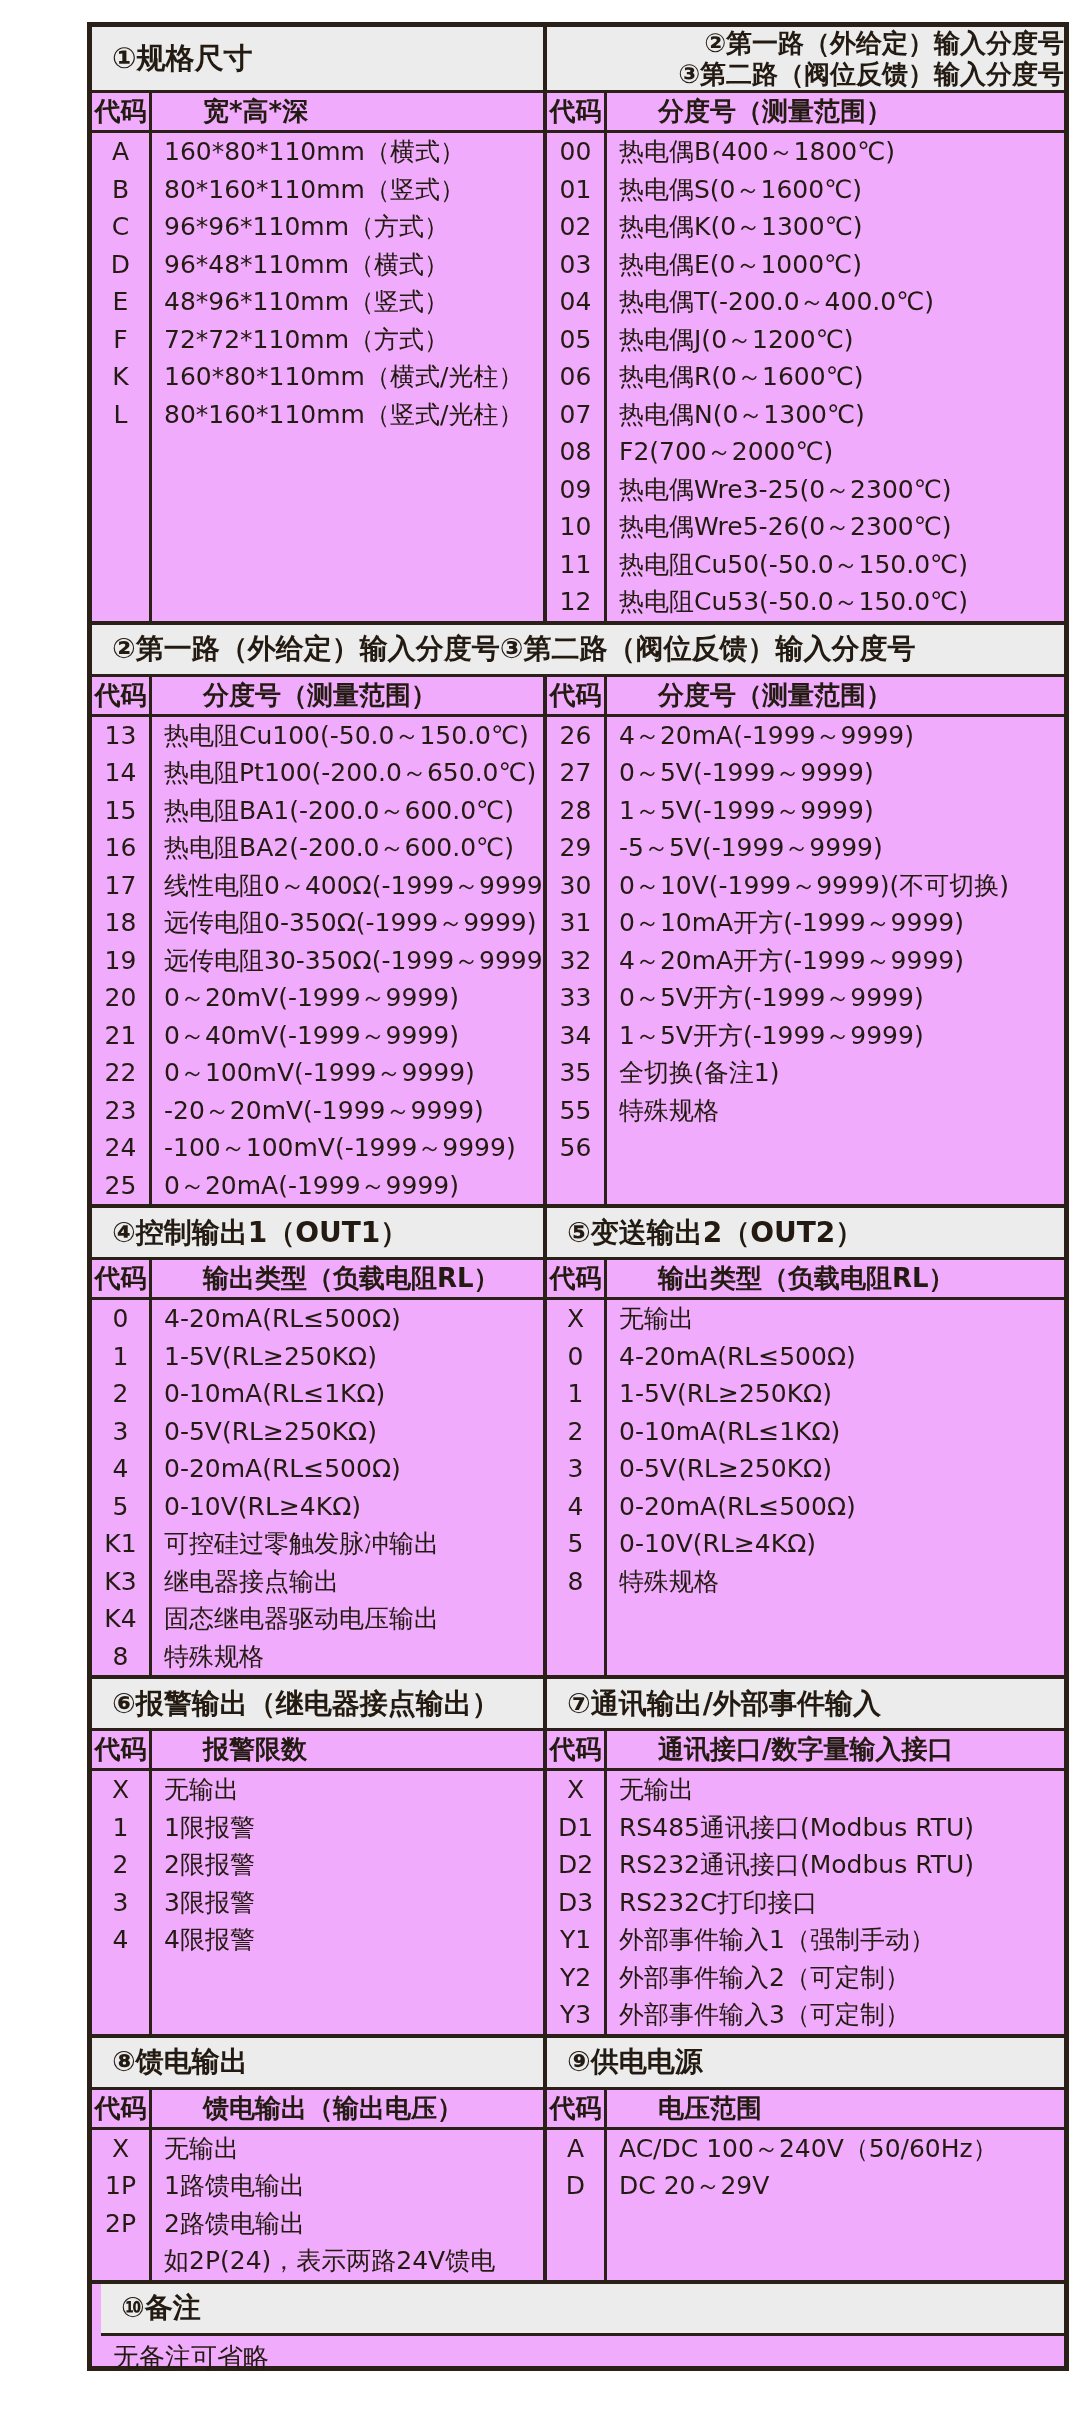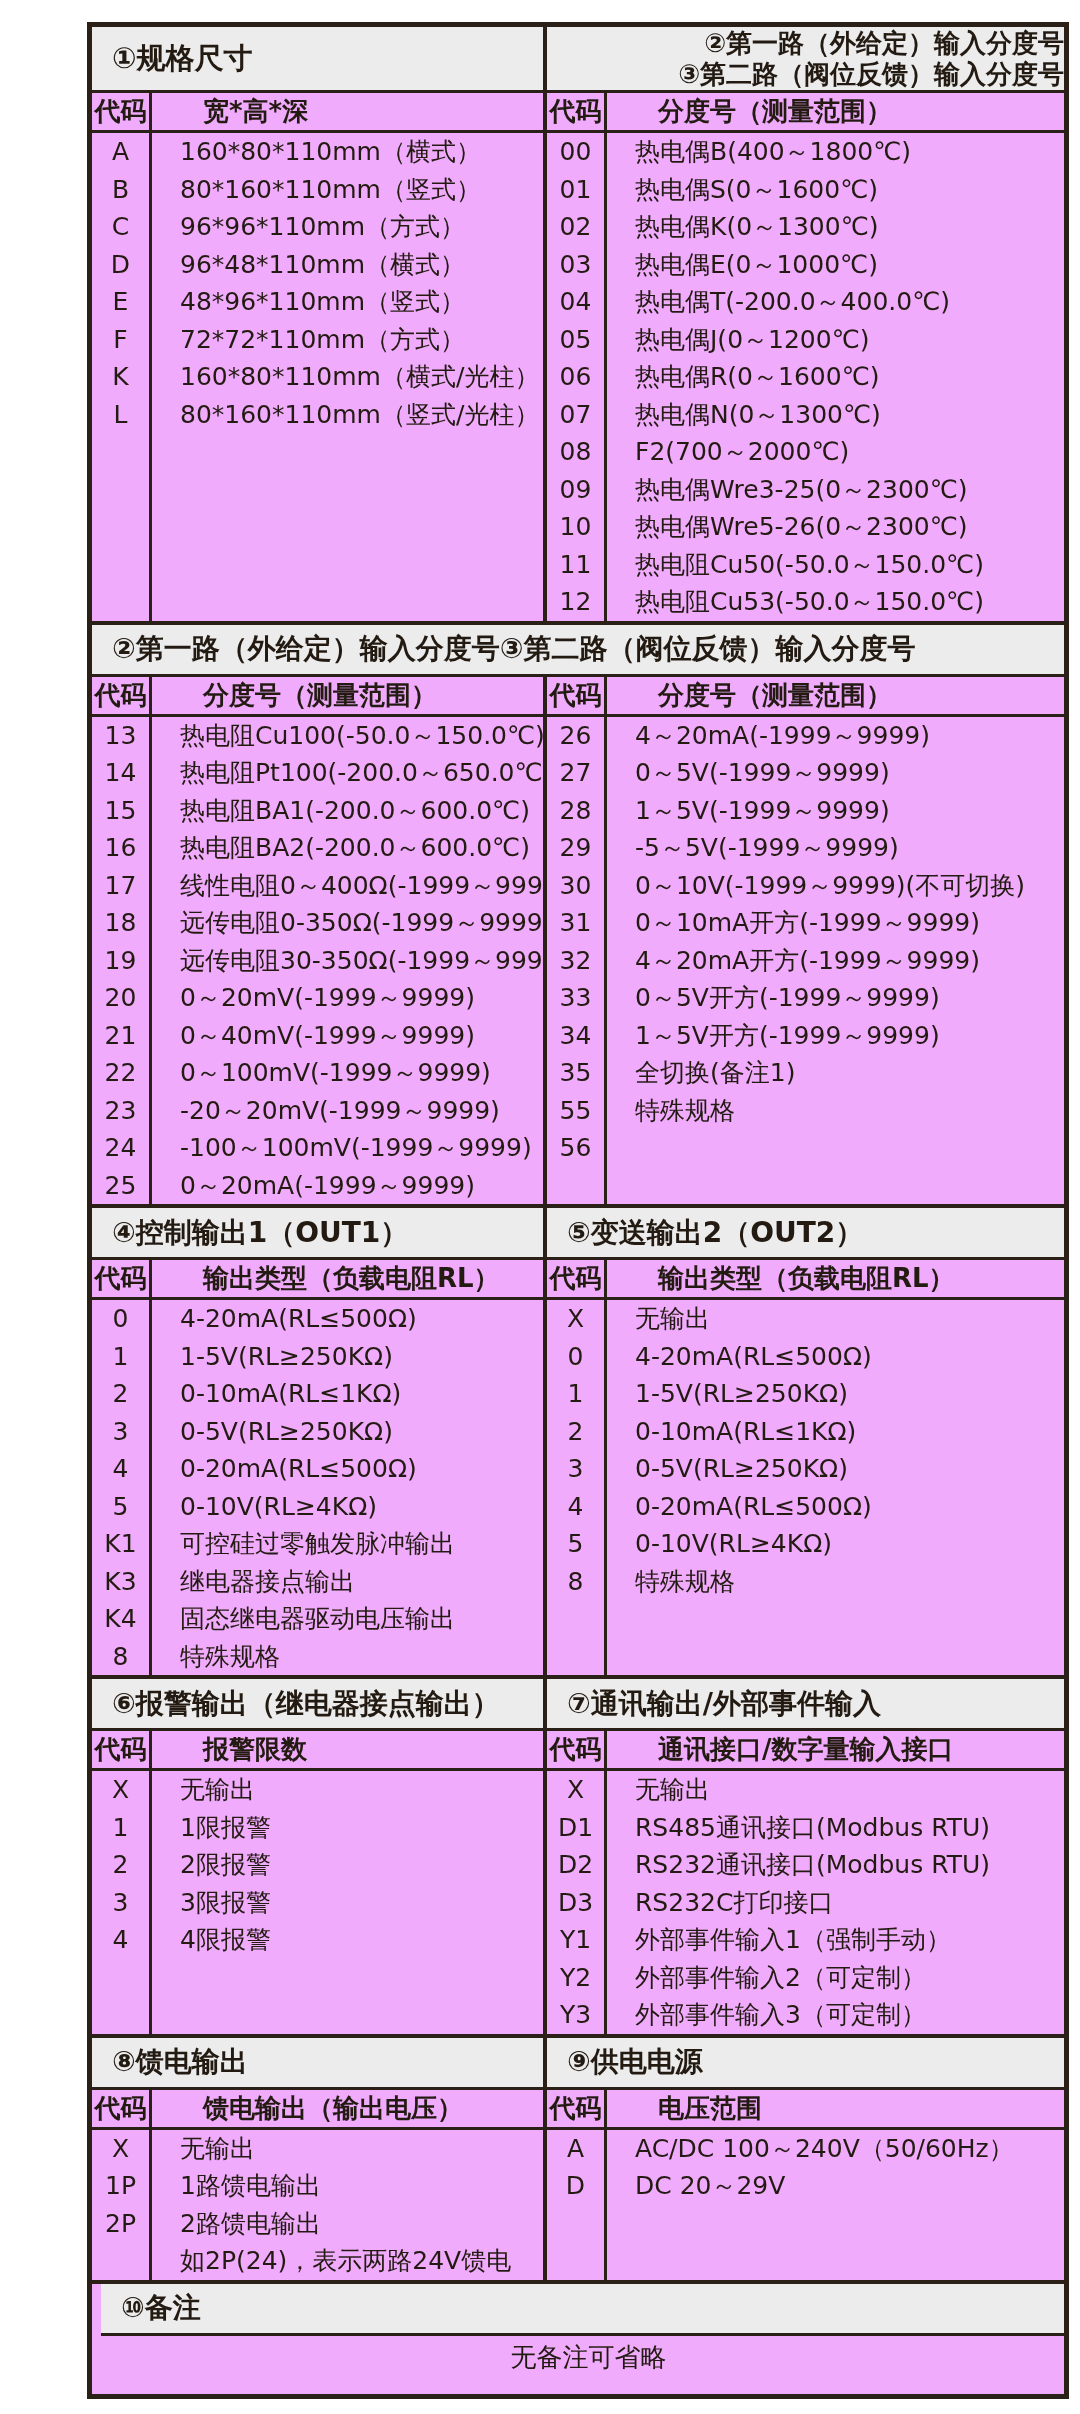--- a/index.html
+++ b/index.html
@@ -35,25 +35,25 @@
     display:flex; align-items:center; justify-content:center; white-space:nowrap;
   }
   .label-h{ flex:1; font-size:26px; display:flex; align-items:center; padding-left:12px; white-space:nowrap; }
 
   .body{ display:flex; align-items:stretch; }
   .body.h13{ height:487.5px; }
   .body.h10{ height:375px; }
   .body.h7 { height:262.5px; }
   .body.h4 { height:150px; }
   .code-col{ width:60px; border-right:3px solid #2b2018; }
-  .label-col{ flex:1; padding-left:28px; overflow:hidden; }
+  .label-col{ flex:1; padding-left:12px; overflow:hidden; }
   .cell{ height:37.5px; line-height:37.5px; font-size:25px; white-space:nowrap; }
   .code-col .cell{ text-align:center; }
 
-  .note-row{ height:58px; line-height:42px; font-size:26px; padding-left:12px;text-align:center; }
+  .note-row{ height:30px; line-height:42px; font-size:26px; padding-left:12px; }
   .last{ border-bottom:none;padding-left:9px; }
 </style>
 </head>
 <body>
 
 <div class="spec-table">
 
   <div class="pair">
     <div class="pair-row">
       <section class="half left">

